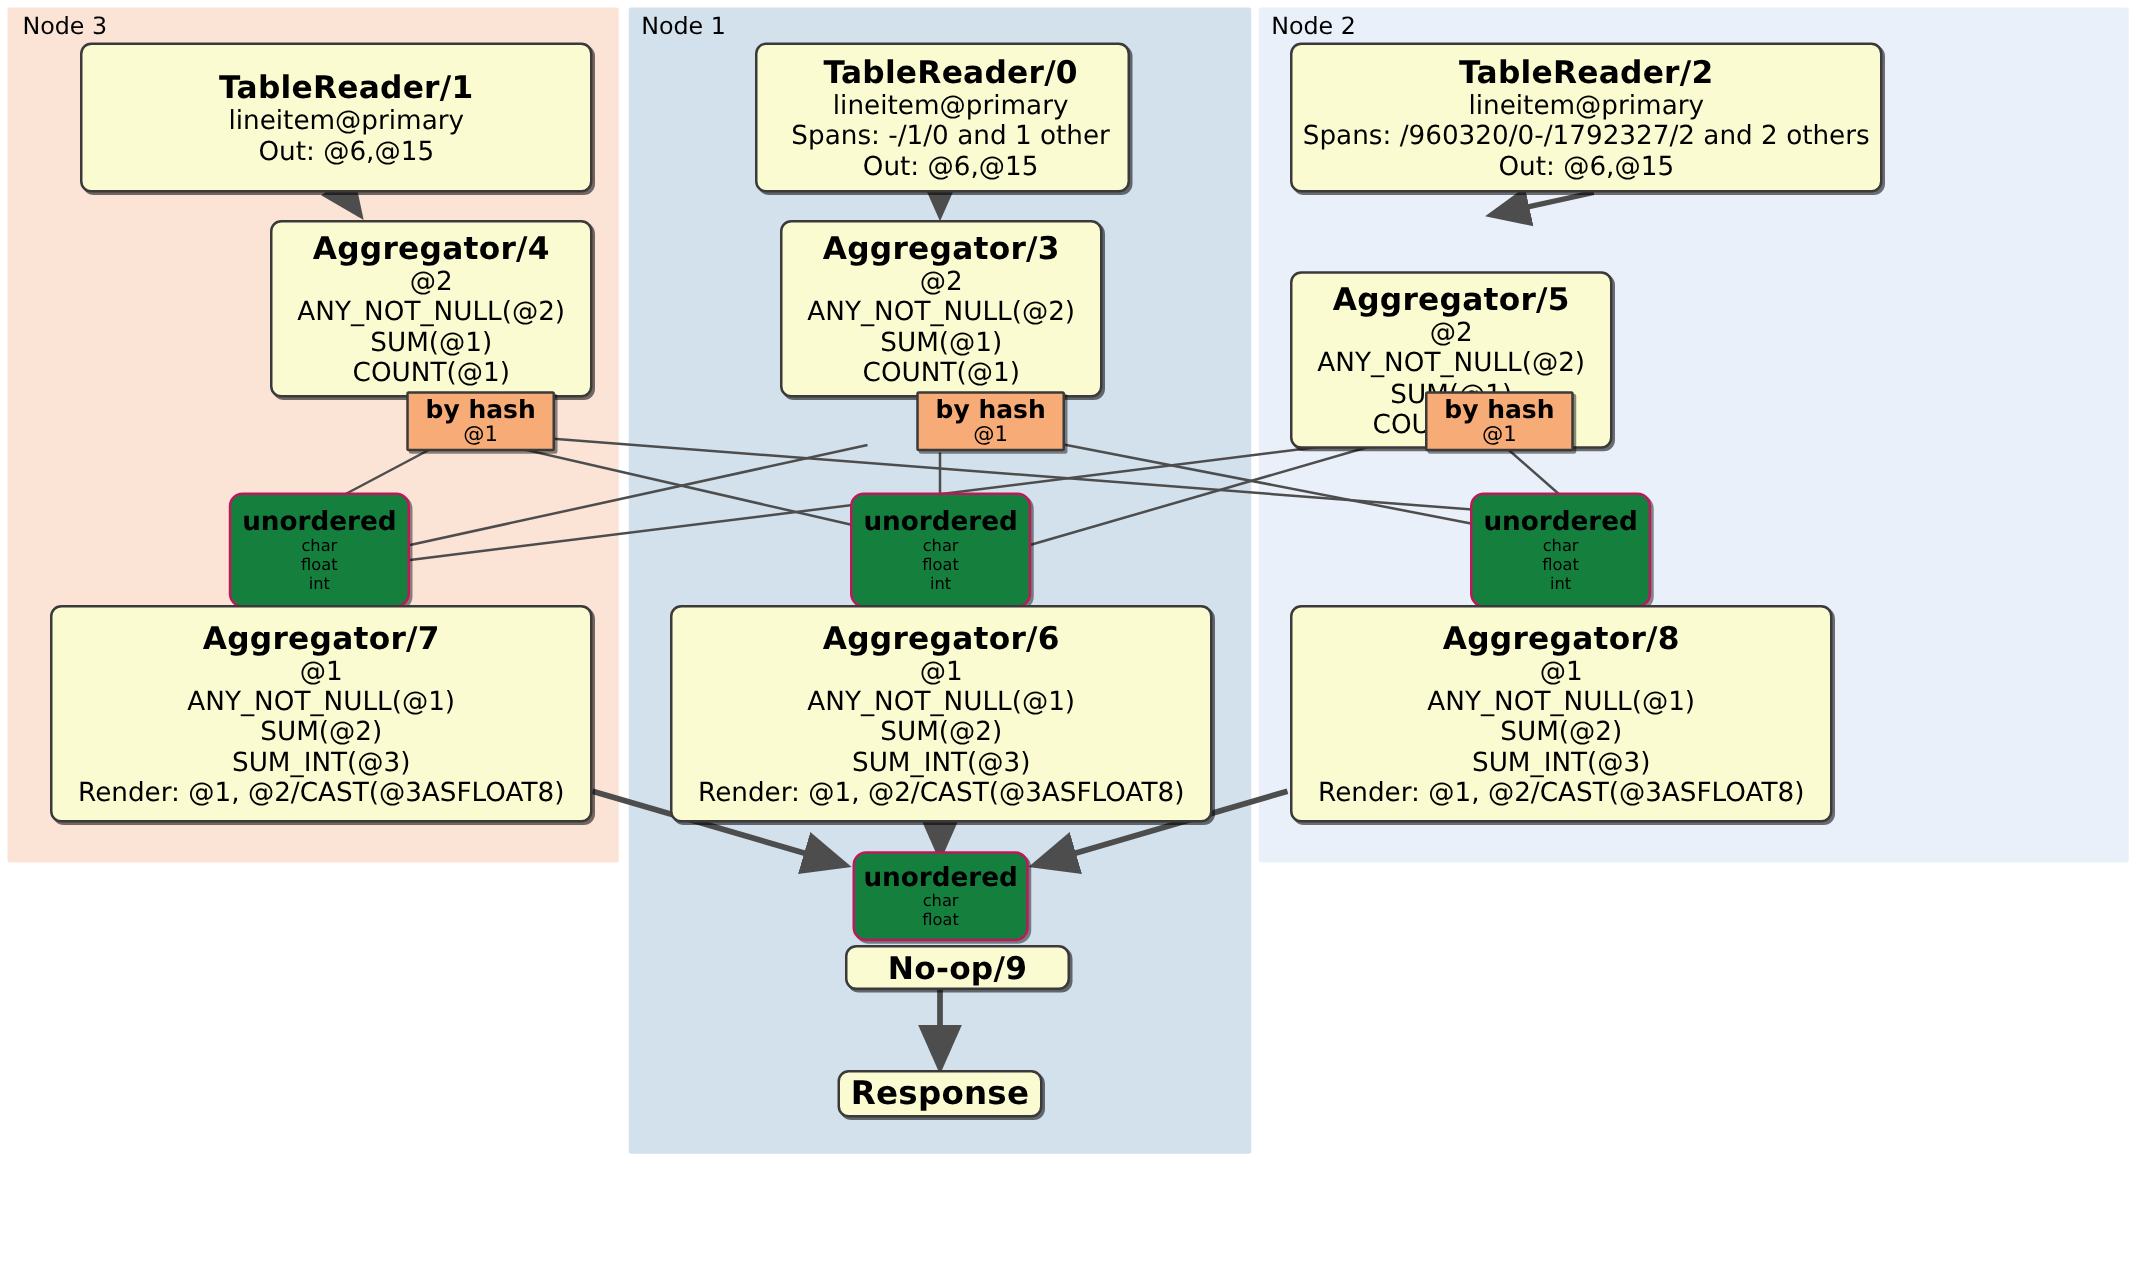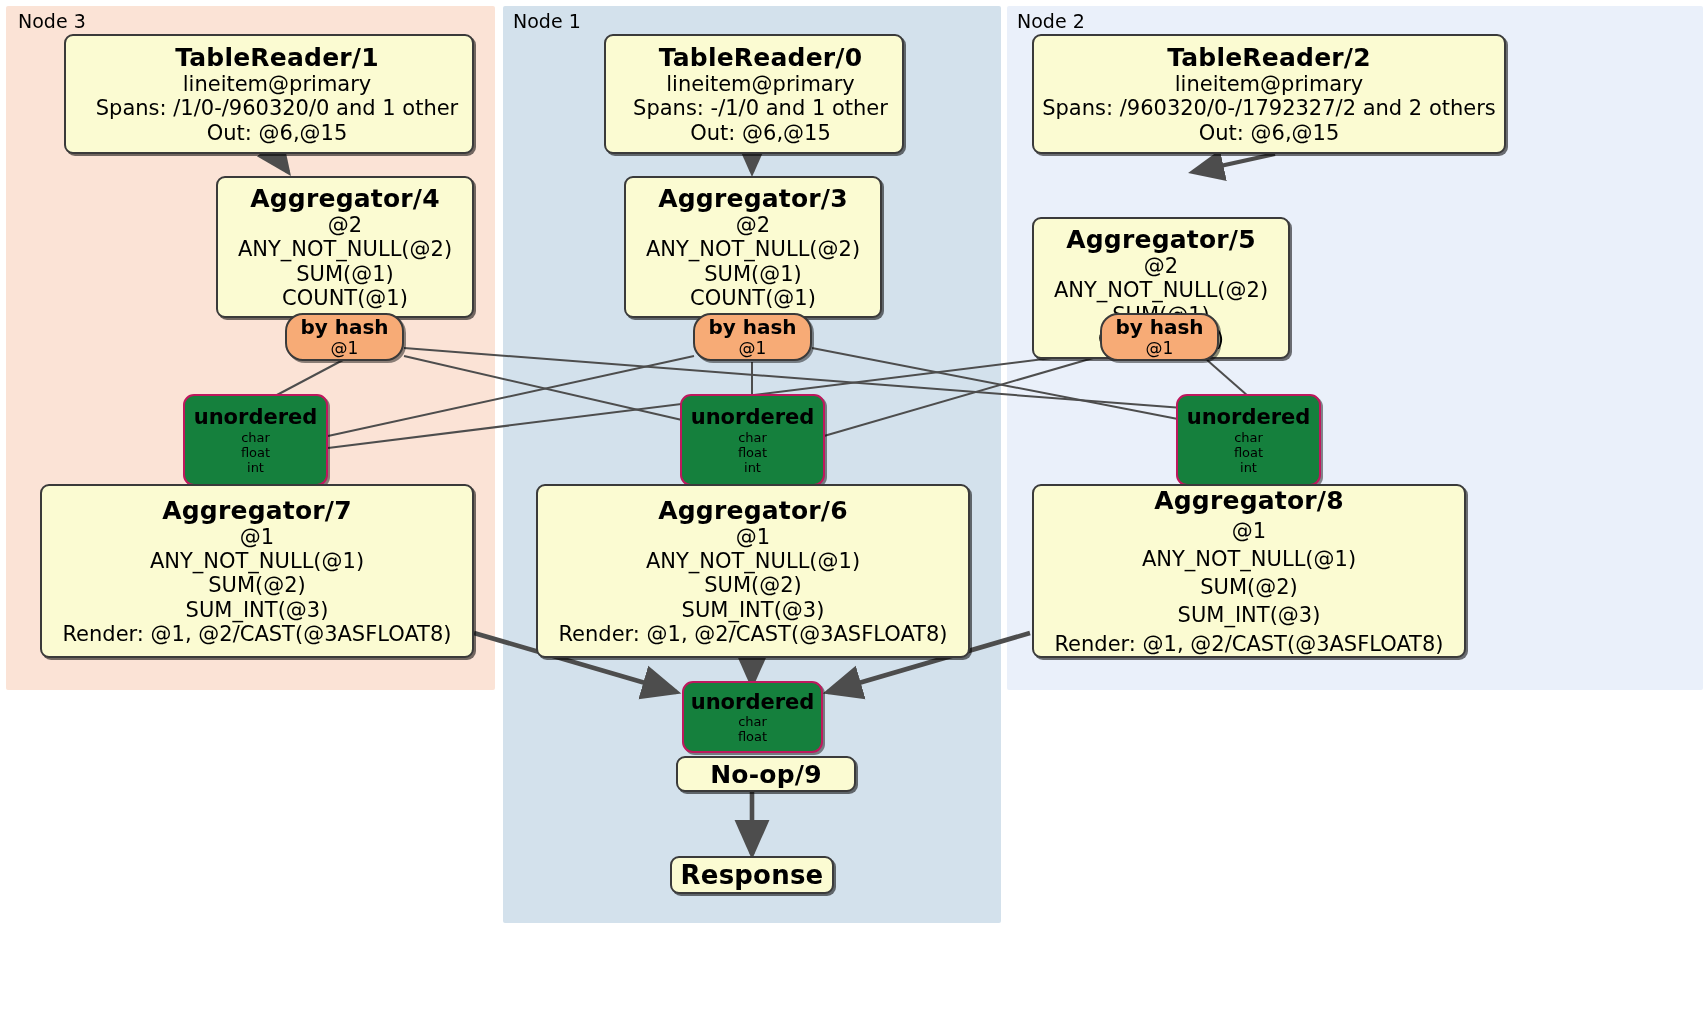--- a/index.html
+++ b/index.html
@@ -30,22 +30,23 @@
     text-align:center;line-height:1.16;
   }
   .proc{
     background:#fbfbd2;border:2px solid #3a3a3a;border-radius:9px;
     box-shadow:2px 2px 0 rgba(0,0,0,0.55);
   }
   .proc .ttl{font-weight:bold;font-size:25px;color:#000;letter-spacing:0.2px;}
   .proc .ln{font-size:21px;color:#000;white-space:nowrap;}
 
   .router{
-    background:#f7ab76;border:2px solid #3a3a3a;border-radius:18px;
+    background:#f7ab76;border:2px solid #3a3a3a;border-radius:2px;
     box-shadow:2px 2px 0 rgba(0,0,0,0.45);
+    margin-left:40px;
   }
   .router .ttl{font-weight:bold;font-size:20px;color:#000;}
   .router .ln{font-size:17px;color:#000;}
 
   .sync{
     background:#15803d;border:2px solid #be185d;border-radius:11px;
     box-shadow:2px 2px 0 rgba(0,0,0,0.45);
   }
   .sync .ttl{font-weight:bold;font-size:21px;color:#000;}
   .sync .ln{font-size:13px;color:#000;}
@@ -115,21 +116,20 @@
     </g>
 
     <g stroke="#4d4d4d" stroke-width="4.6" fill="none" marker-end="url(#arrowThick)">
       <path d="M752,790 L752,854"></path>
     </g>
   </svg>
 
   <div class="box proc" style="left:64px;top:34px;width:410px;height:120px;padding-left:16px;">
     <div class="ttl">TableReader/1</div>
     <div class="ln">lineitem@primary</div>
-    <div class="ln">Spans: /1/0-/960320/0 and 1 other</div>
     <div class="ln">Out: @6,@15</div>
   </div>
 
   <div class="box proc" style="left:604px;top:34px;width:300px;height:120px;padding-left:13px;">
     <div class="ttl">TableReader/0</div>
     <div class="ln">lineitem@primary</div>
     <div class="ln">Spans: -/1/0 and 1 other</div>
     <div class="ln">Out: @6,@15</div>
   </div>
 
@@ -211,21 +211,21 @@
 
   <div class="box proc" style="left:536px;top:484px;width:434px;height:174px;">
     <div class="ttl">Aggregator/6</div>
     <div class="ln">@1</div>
     <div class="ln">ANY_NOT_NULL(@1)</div>
     <div class="ln">SUM(@2)</div>
     <div class="ln">SUM_INT(@3)</div>
     <div class="ln">Render: @1, @2/CAST(@3ASFLOAT8)</div>
   </div>
 
-  <div class="box proc" style="left:1032px;top:484px;width:434px;height:174px;justify-content:space-between;">
+  <div class="box proc" style="left:1032px;top:484px;width:434px;height:174px;">
     <div class="ttl">Aggregator/8</div>
     <div class="ln">@1</div>
     <div class="ln">ANY_NOT_NULL(@1)</div>
     <div class="ln">SUM(@2)</div>
     <div class="ln">SUM_INT(@3)</div>
     <div class="ln">Render: @1, @2/CAST(@3ASFLOAT8)</div>
   </div>
 
   <div class="box sync" style="left:682px;top:681px;width:141px;height:72px;">
     <div class="ttl">unordered</div>

